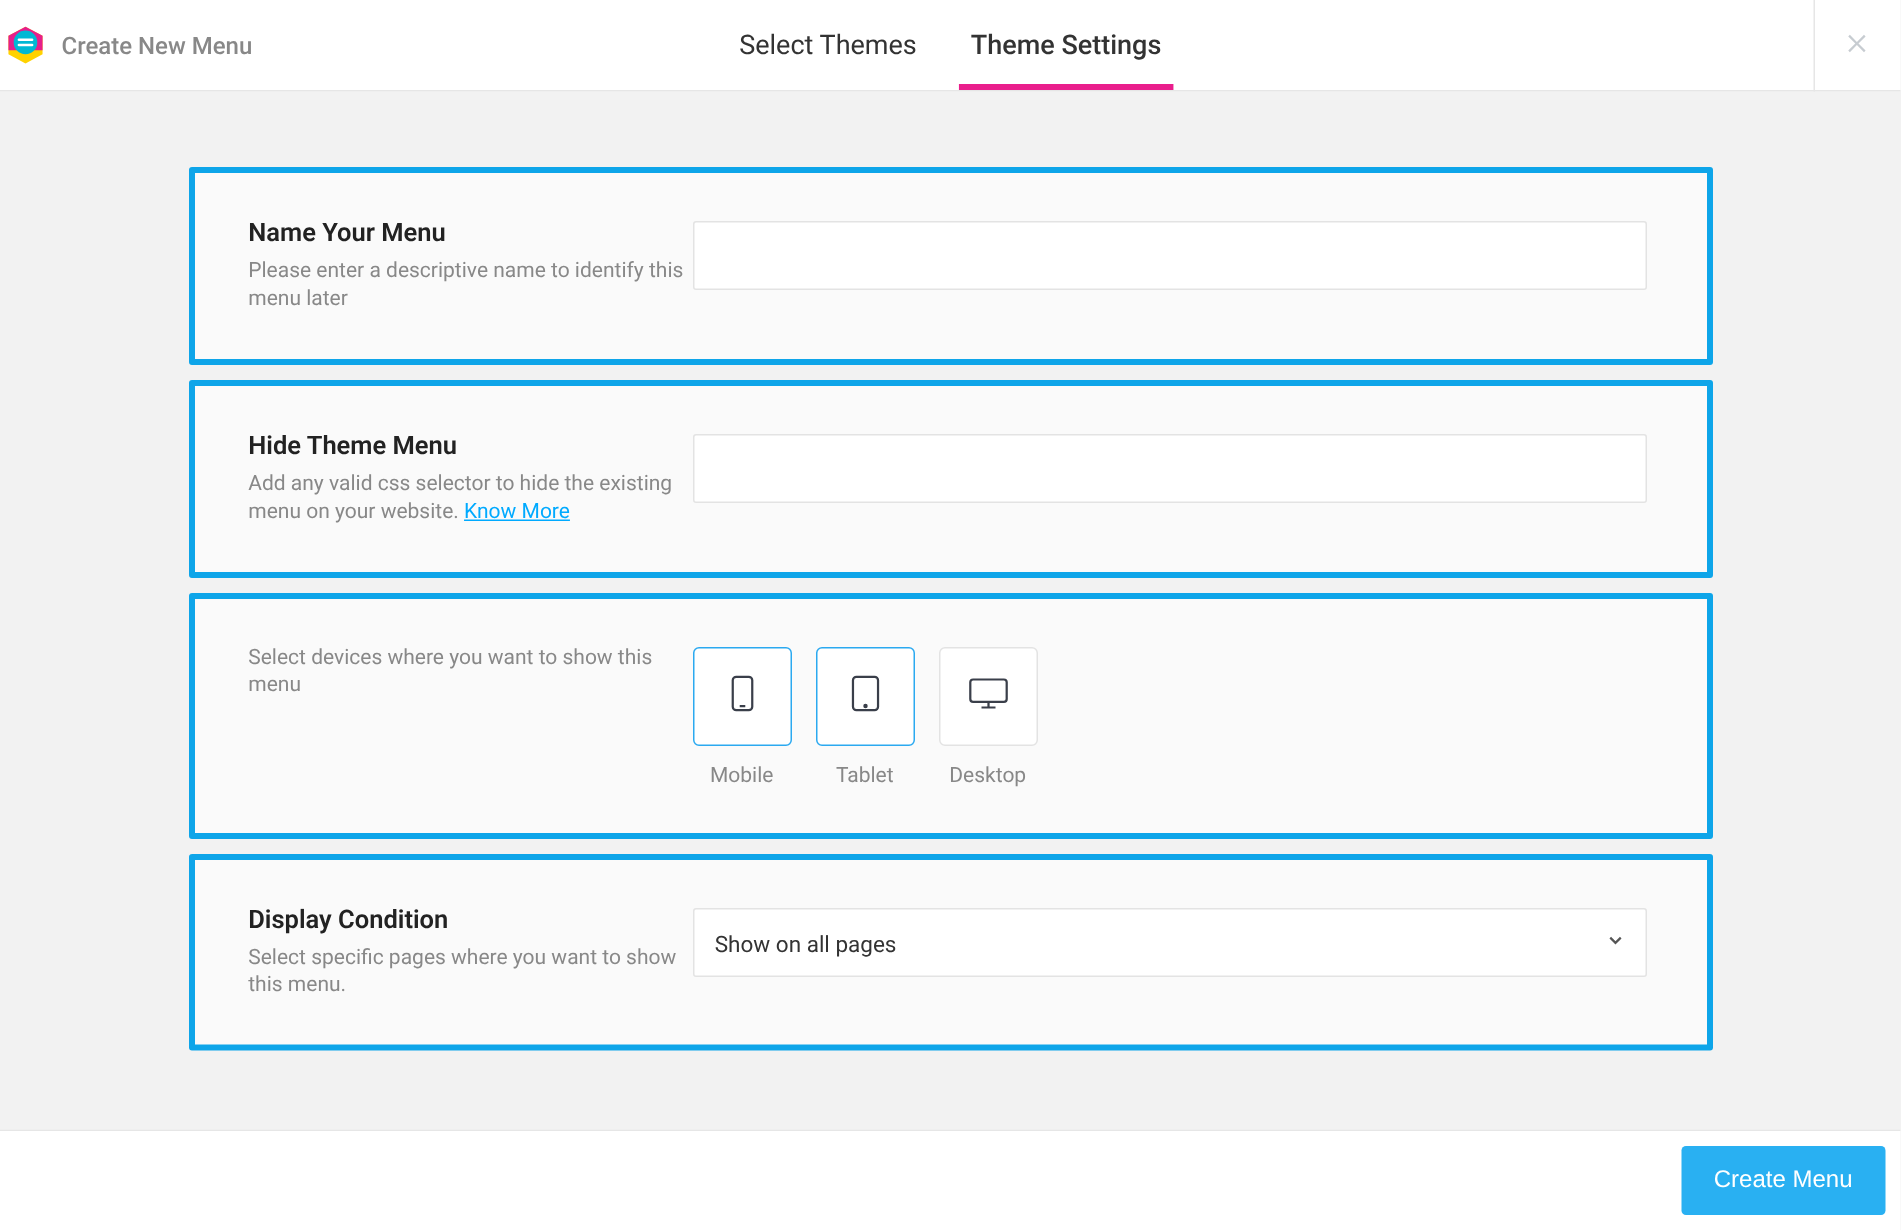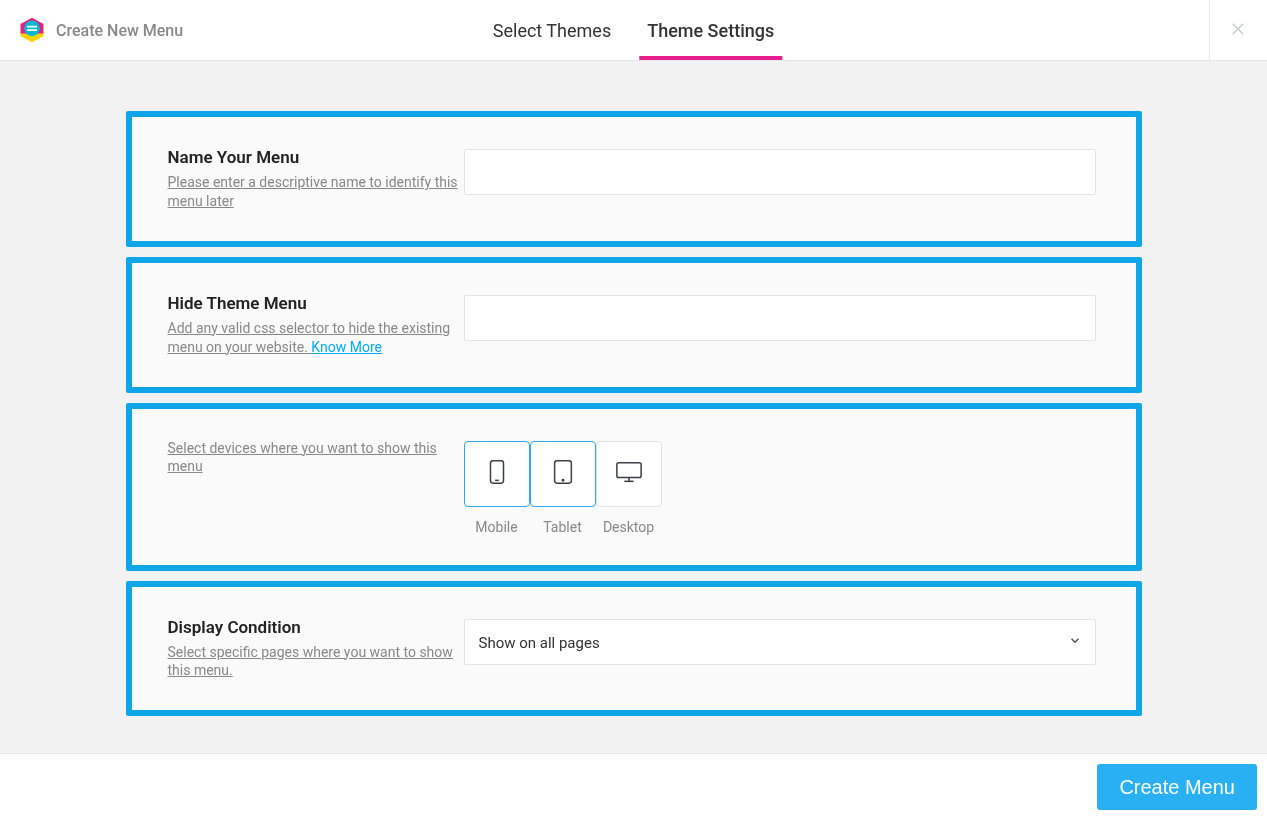--- a/index.html
+++ b/index.html
@@ -16,21 +16,21 @@
     background: #fff;
     height: 61px;
     border-bottom: 1px solid #e6e6e6;
     position: relative;
     display: flex;
     align-items: center;
   }
   .header-left {
     display: flex;
     align-items: center;
-    padding-left: 18px;
+    padding-left: 3px;
     gap: 10px;
   }
   .logo {
     width: 28px;
     height: 28px;
   }
   .header-title {
     color: #888;
     font-size: 16px;
     font-weight: 500;
@@ -81,40 +81,39 @@
   .close-area svg { width: 18px; height: 18px; }
   .content {
     padding: 50px 0 100px 0;
     height: calc(100% - 61px - 67px);
     overflow-y: auto;
   }
   .panel {
     width: 1016px;
     margin: 0 auto 10px auto;
     background: #fafafa;
-    border: 6px solid #0ea5e9;
+    border: 4px solid #0ea5e9;
     border-radius: 2px;
     padding: 30px 40px 30px 36px;
     display: flex;
   }
   .panel-left {
     width: 296px;
     flex-shrink: 0;
   }
   .panel-title {
     font-size: 17px;
     font-weight: 600;
     color: #222;
     margin-bottom: 6px;
   }
   .panel-desc {
     font-size: 14px;
     color: #888;
     line-height: 1.35;
-    text-decoration: underline;
   }
   .panel-desc a {
     color: #00aaff;
     text-decoration: underline;
     cursor: pointer;
   }
   .panel-right {
     flex: 1;
     display: flex;
     align-items: flex-start;
@@ -142,21 +141,21 @@
     transform: translateY(-50%);
     pointer-events: none;
     color: #555;
   }
   .select-display {
     line-height: 46px;
     cursor: pointer;
   }
   .devices {
     display: flex;
-    gap: 0;
+    gap: 16px;
   }
   .device {
     display: flex;
     flex-direction: column;
     align-items: center;
     gap: 12px;
     cursor: pointer;
   }
   .device-box {
     width: 66px;
@@ -188,21 +187,21 @@
     align-items: center;
     justify-content: flex-end;
     padding-right: 10px;
   }
   .btn-primary {
     background: #29b0f2;
     color: #fff;
     border: none;
     height: 46px;
     padding: 0 22px;
-    font-size: 20px;
+    font-size: 16px;
     border-radius: 3px;
     cursor: pointer;
   }
 </style>
 </head>
 <body>
 
 <div class="header">
   <div class="header-left">
     <span class="logo">

